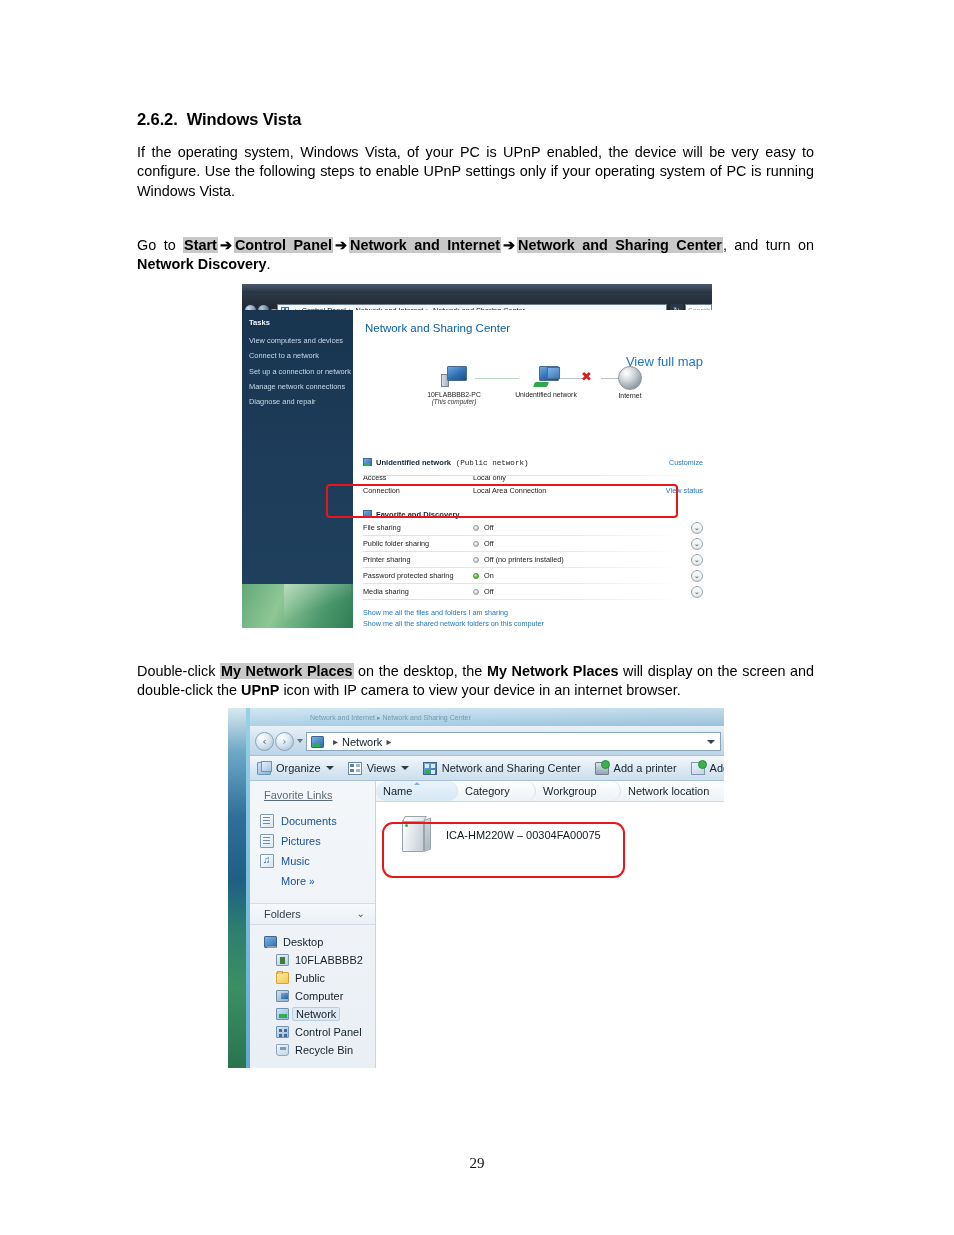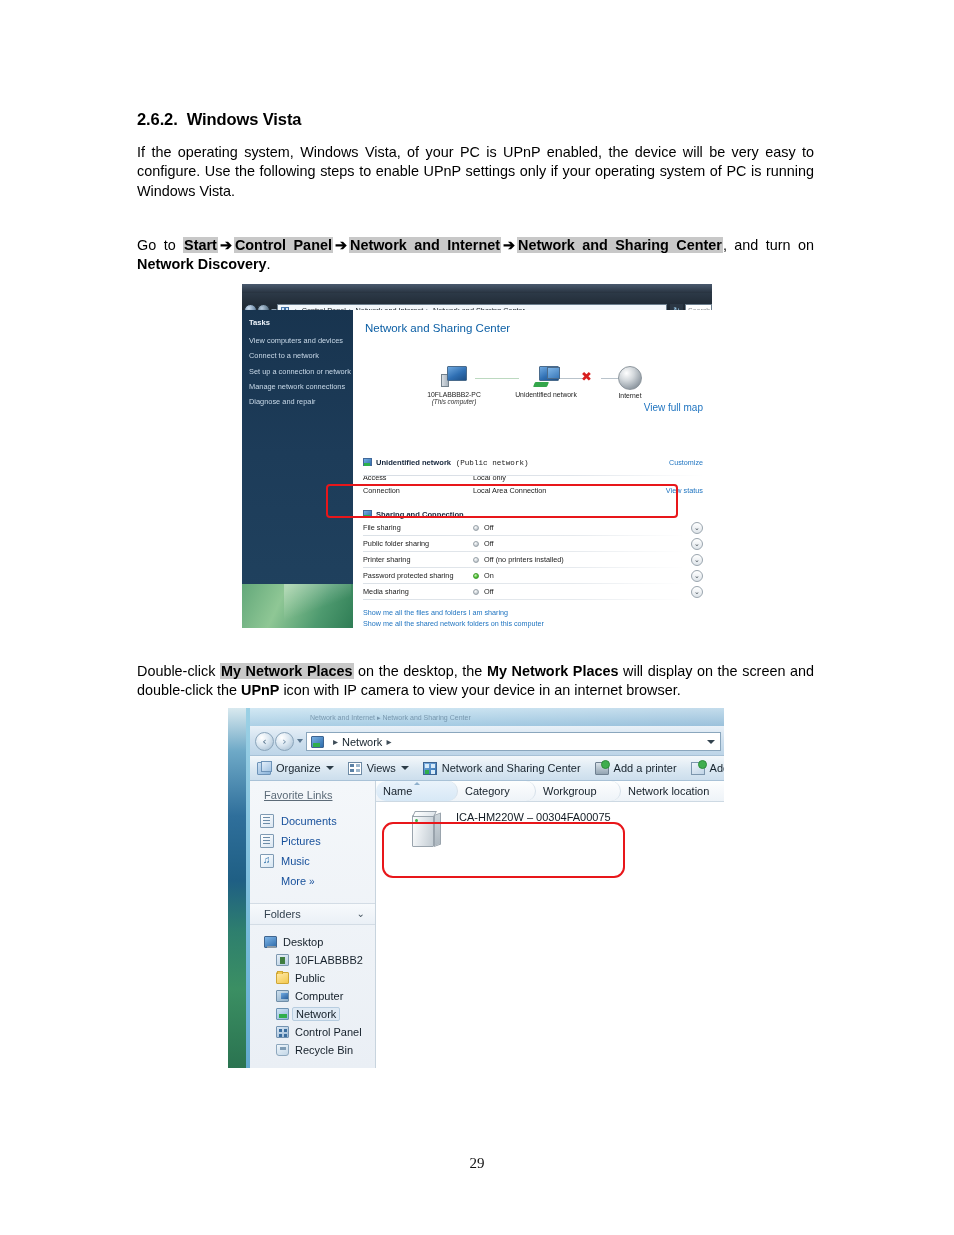--- a/index.html
+++ b/index.html
@@ -199,21 +199,21 @@
     width: 359px; height: 318px;
     background: #ffffff;
     overflow: hidden;
   }
   #fig1-pagetitle {
     position: absolute; left: 12px; top: 12px;
     font-size: 11.5px; color: #0c5fa5;
   }
   #fig1-viewfullmap {
     position: absolute; right: 9px; top: 44px;
-    font-size: 10px; color: #1f74c0; margin-top: 48px;
+    font-size: 13px; color: #1f74c0;
   }
   .netnode {
     position: absolute;
     text-align: center;
     font-size: 6.8px;
     color: #1b1b1b;
     width: 90px;
   }
   #node-pc   { left: 56px; top: 56px; }
   #node-net  { left: 148px; top: 56px; }
@@ -678,23 +678,23 @@
   .colcell.active::after{
     content:"";
     position:absolute; left: 50%; top: 1px;
     margin-left: -3px;
     width: 0; height: 0;
     border-left: 3px solid transparent;
     border-right: 3px solid transparent;
     border-bottom: 3px solid #8fb0cc;
   }
   #fig2-item {
-    position: absolute; left: 28px; top: 30px;
+    position: absolute; left: 18px; top: 30px;
     width: 215px; height: 48px;
-    display: flex; 
+    display: flex; align-items: center;
   }
   .devico {
     width: 30px; height: 38px;
     flex: none;
     margin-left: 8px; margin-right: 14px;
     position: relative;
   }
   .devico .box {
     position: absolute; left: 0; top: 4px;
     width: 22px; height: 32px;
@@ -833,21 +833,21 @@
           <span class="v">Local only</span>
           <span class="rule"></span>
         </div>
         <div class="kvrow" id="kv-conn">
           <span class="k">Connection</span>
           <span class="v">Local Area Connection</span>
           <span class="a">View status</span>
         </div>
 
         <div class="sect-header" id="sect-share">
-          <span class="sico"></span><span>Sharing and Connection</span>
+          <span class="sico"></span><span>Favorite and Discovery</span>
         </div>
 
         <div class="sharerow" id="sr0">
           <span class="label">File sharing</span>
           <span class="dot"></span>
           <span class="state">Off</span>
           <span class="chev">⌄</span>
           <span class="rule"></span>
         </div>
         <div class="sharerow" id="sr1">

